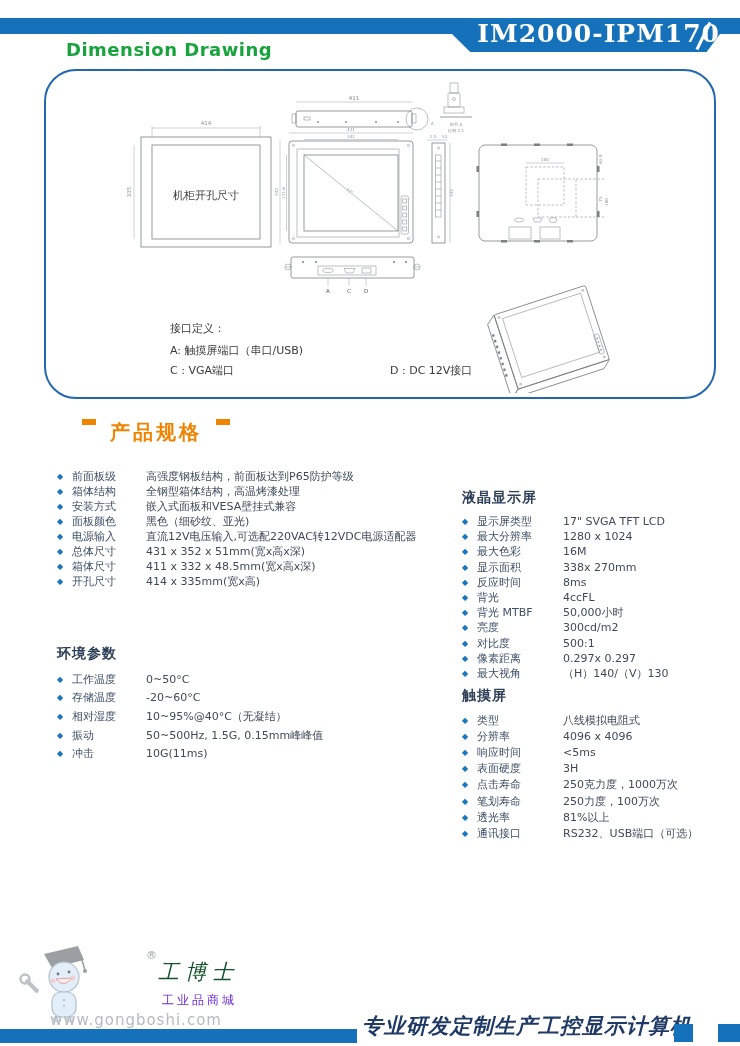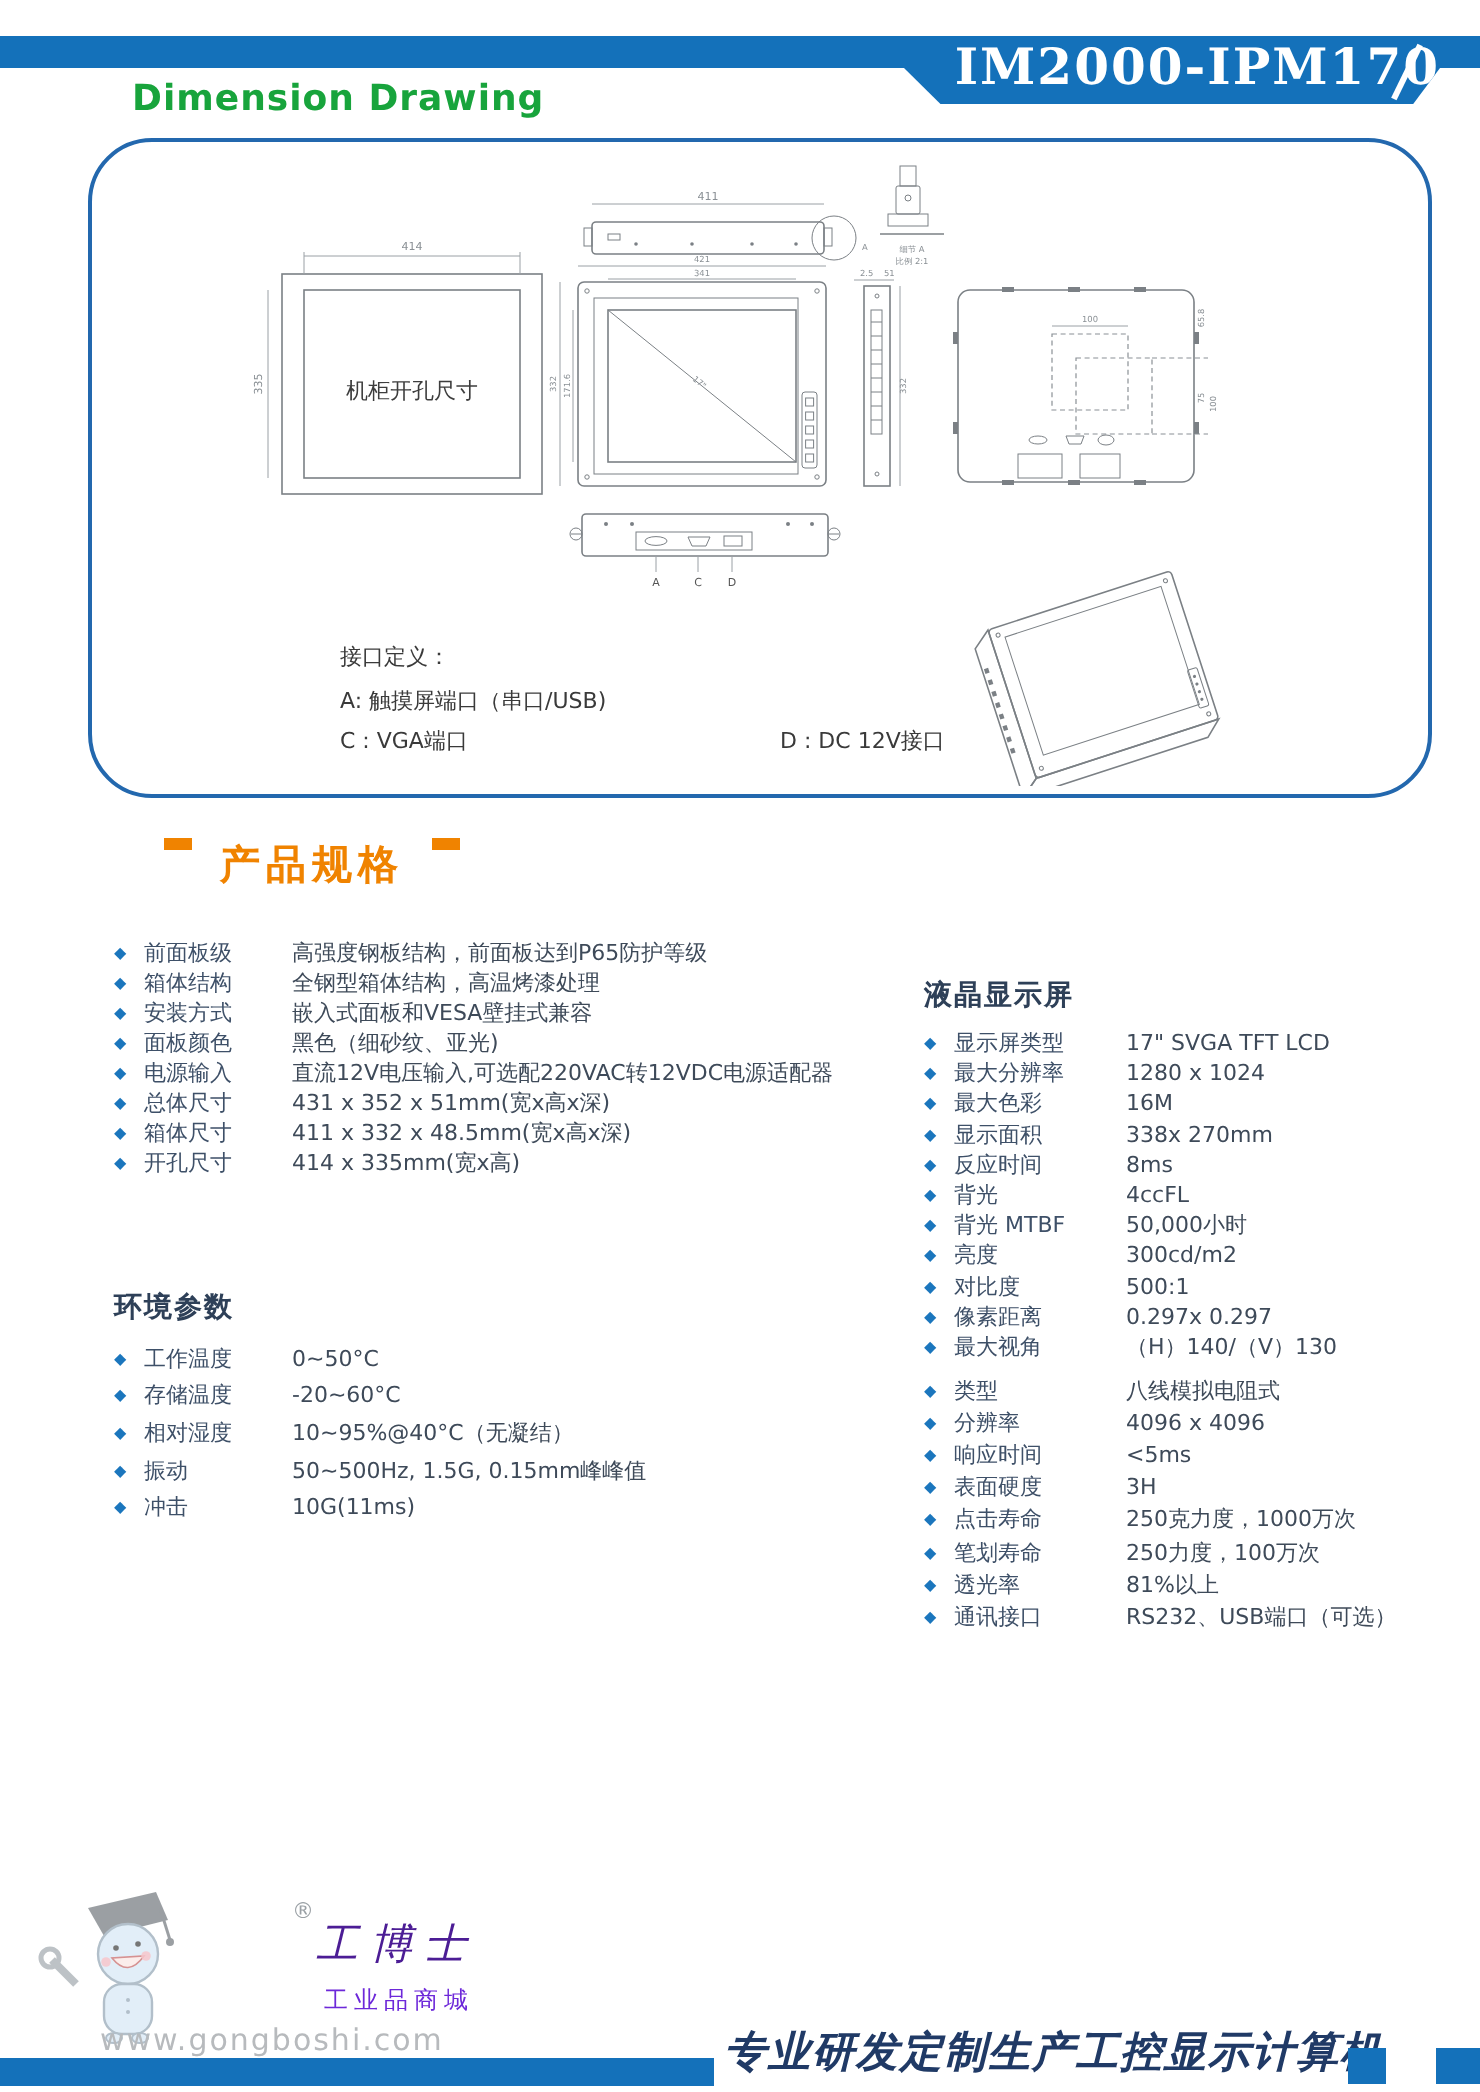--- a/index.html
+++ b/index.html
@@ -43,21 +43,21 @@
   .g3{left:462px;top:687px;width:278px;}
   .g0 .spec-row{height:15px;}
   .g1 .spec-row{height:18.6px;}
   .g2 .spec-row{height:15.2px;}
   .g3 .spec-row{height:16.2px;}
   .g0 .spec-label,.g1 .spec-label{width:74px;}
   .g2 .spec-label,.g3 .spec-label{width:86px;}
   
   .logo-art{left:14px;top:944px;opacity:.8;}
   .logo-reg{left:146px;top:949px;font-size:11px;color:#9aa0a5;}
-  .logo-name{left:158px;top:958px;font-size:21px;color:#4c1d95;letter-spacing:6px;
+  .logo-name{left:158px;top:958px;font-size:21px;color:#14532d;letter-spacing:6px;
     font-family:"DejaVu Serif","Liberation Serif",serif;font-style:italic;}
   .logo-tagline{left:162px;top:992px;font-size:12px;color:#6d28d9;letter-spacing:3px;}
   .logo-url{left:50px;top:1011px;font-size:15px;color:#B7BABD;letter-spacing:1px;}
   .footer-bar{left:0;top:1029px;width:357px;height:14px;background:#1471BA;}
   .slogan{left:362px;top:1012px;font-size:21px;font-weight:bold;font-style:italic;
     font-family:"DejaVu Serif","Liberation Serif",serif;color:#203A66;letter-spacing:1px;white-space:nowrap;}
   .sq1{left:674px;top:1024px;width:19px;height:18px;background:#1471BA;}
   .sq2{left:718px;top:1024px;width:22px;height:18px;background:#1471BA;}
   
   .ln{stroke:#7B8085;stroke-width:.8;fill:none;}
@@ -411,20 +411,21 @@
 
       <div class="spec-row">
         <span class="bullet">◆</span>
         <span class="spec-label">最大视角</span>
         <span class="spec-value">（H）140/（V）130</span>
       </div>
     </div>
 </div>
 
 <div class="spec-group g3">
+  <div class="group-title">触摸屏</div>
   <div>
 
       <div class="spec-row">
         <span class="bullet">◆</span>
         <span class="spec-label">类型</span>
         <span class="spec-value">八线模拟电阻式</span>
       </div>
 
       <div class="spec-row">
         <span class="bullet">◆</span>

